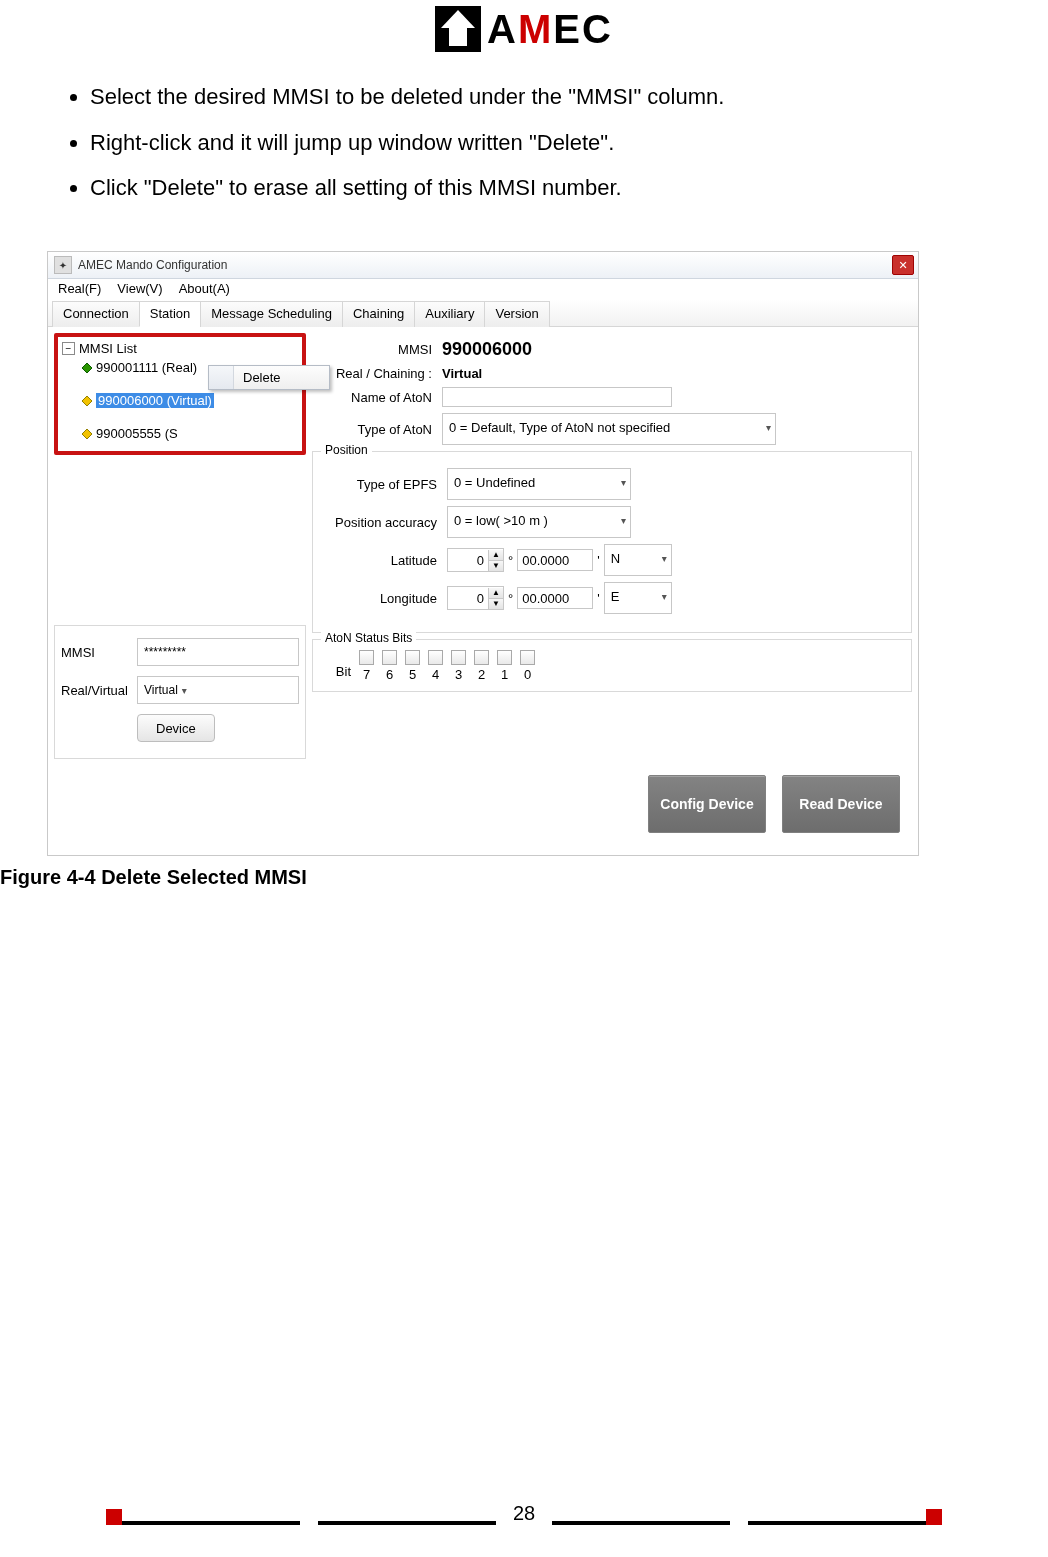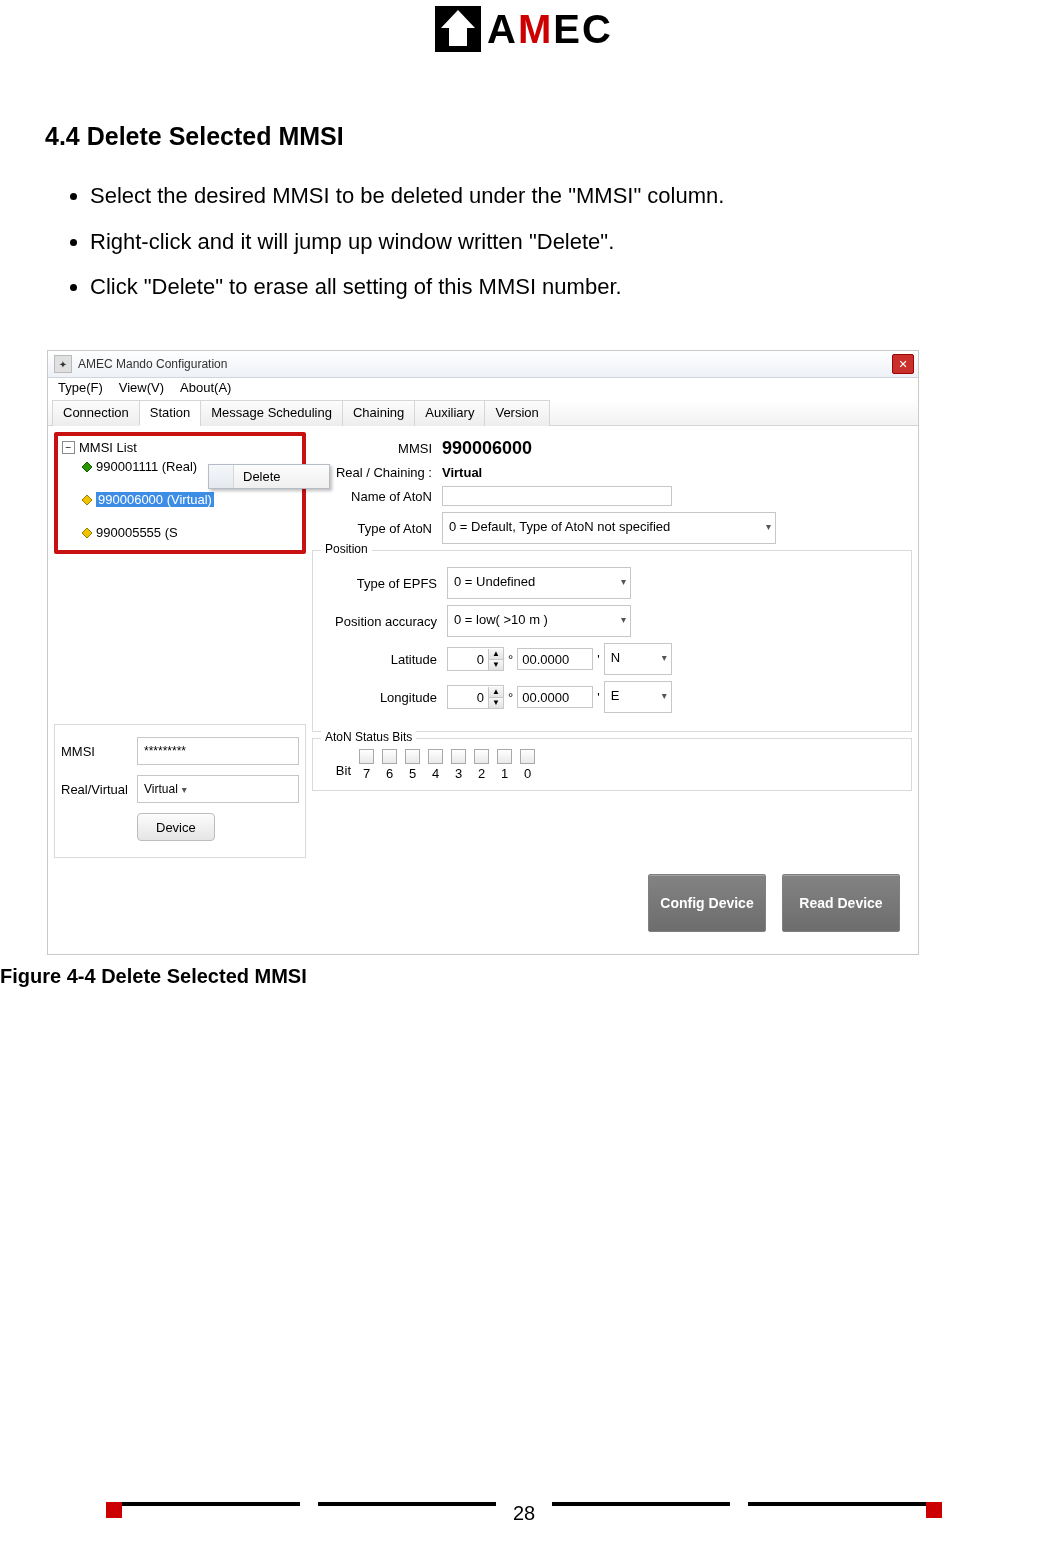--- a/index.html
+++ b/index.html
@@ -91,21 +91,21 @@
   .bit-label-cell { width:26px; text-align:right; }
 
   .big-buttons { display:flex; justify-content:flex-end; gap:16px; padding:10px 18px 22px 0; }
   .big-btn { width:116px; height:56px; border:1px solid #808080; background:linear-gradient(#838383,#6d6d6d);
     color:#fff; font-size:14px; font-weight:700; display:flex; align-items:center; justify-content:center; border-radius:2px;
     box-shadow:inset 0 1px 0 rgba(255,255,255,.25); }
 
   .fig-caption { font-size:20px; font-weight:700; margin-top:10px; }
 
   
-  .footer { position:absolute; bottom:32px; left:0; right:0; display:flex; align-items:flex-start; justify-content:center; }
+  .footer { position:absolute; bottom:32px; left:0; right:0; display:flex; align-items:flex-end; justify-content:center; }
   .rule { height:4px; background:#000; flex:1; }
   .rule.short { flex:0 0 178px; }
   .red-sq { width:16px; height:16px; background:#c00; }
   .pg-num { width:56px; text-align:center; font-size:20px; }
 
 </style>
 </head>
 <body>
 
 <div class="page">
@@ -114,39 +114,38 @@
     <div class="logo-box">
       <span class="logo-house"></span>
       <span class="logo-text">
         <span>A</span>
         <span class="m-red">M</span>
         <span>EC</span>
       </span>
     </div>
   </div>
 
-  <h2 class="section-heading">4.4 Delete Selected MMSI</h2>
 
   <ul class="bullets">
     <li>Select the desired MMSI to be deleted under the "MMSI" column.</li>
     <li>Right-click and it will jump up window written "Delete".</li>
     <li>Click "Delete" to erase all setting of this MMSI number.</li>
   </ul>
 
   <div class="shot-wrap">
     <div class="titlebar">
       <span class="title-left">
         <span class="title-icon">✦</span>
         <span>AMEC Mando Configuration</span>
       </span>
       <span class="close-x">✕</span>
     </div>
 
     <div class="menubar">
-      <span>Type(F)</span>
+      <span>Real(F)</span>
       <span>View(V)</span>
       <span>About(A)</span>
     </div>
 
     <div class="tabbar">
       <div class="tab">Connection</div>
       <div class="tab active">Station</div>
       <div class="tab">Message Scheduling</div>
       <div class="tab">Chaining</div>
       <div class="tab">Auxiliary</div>

